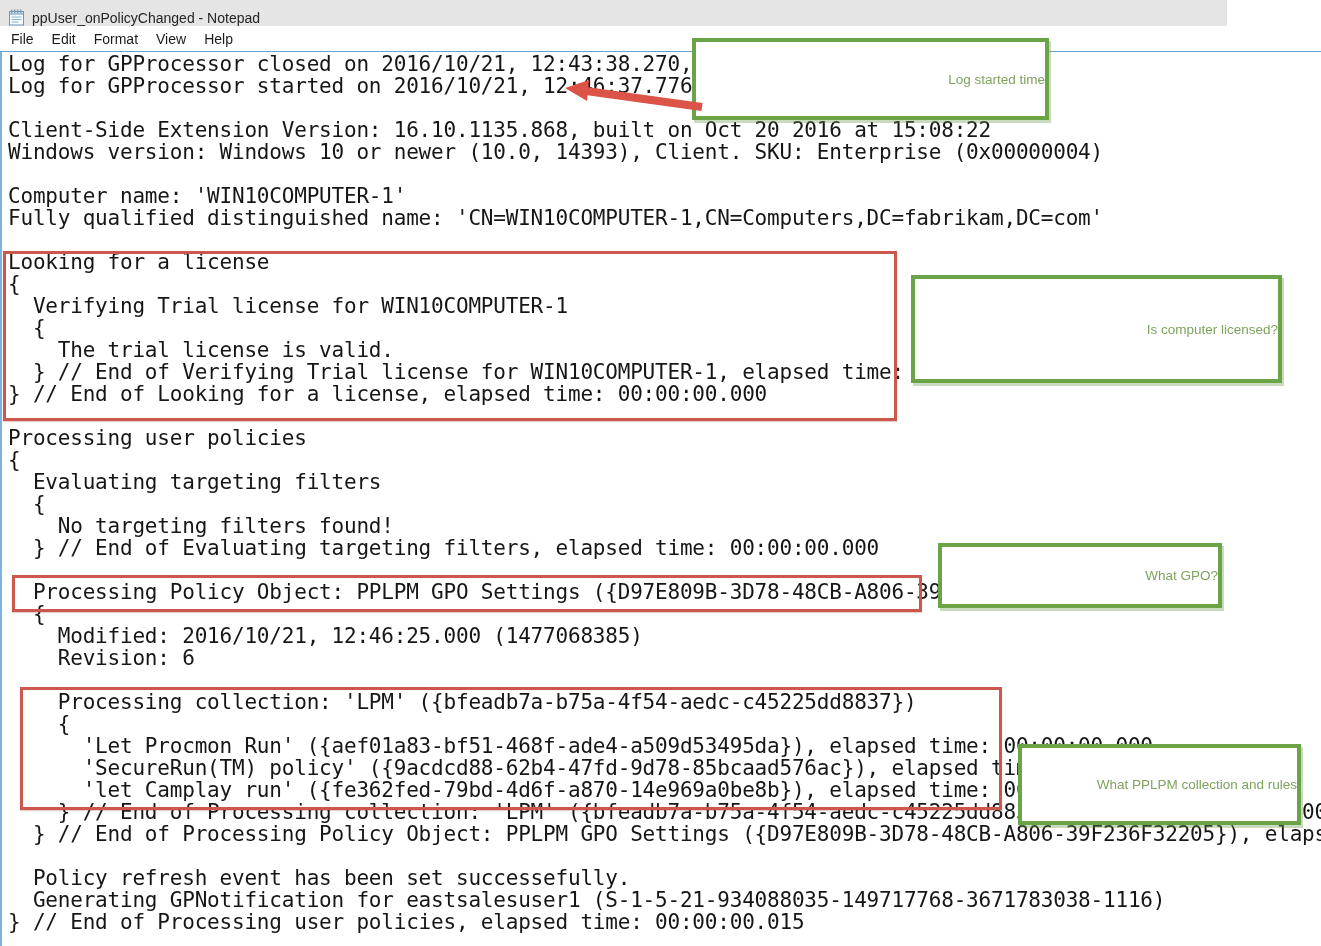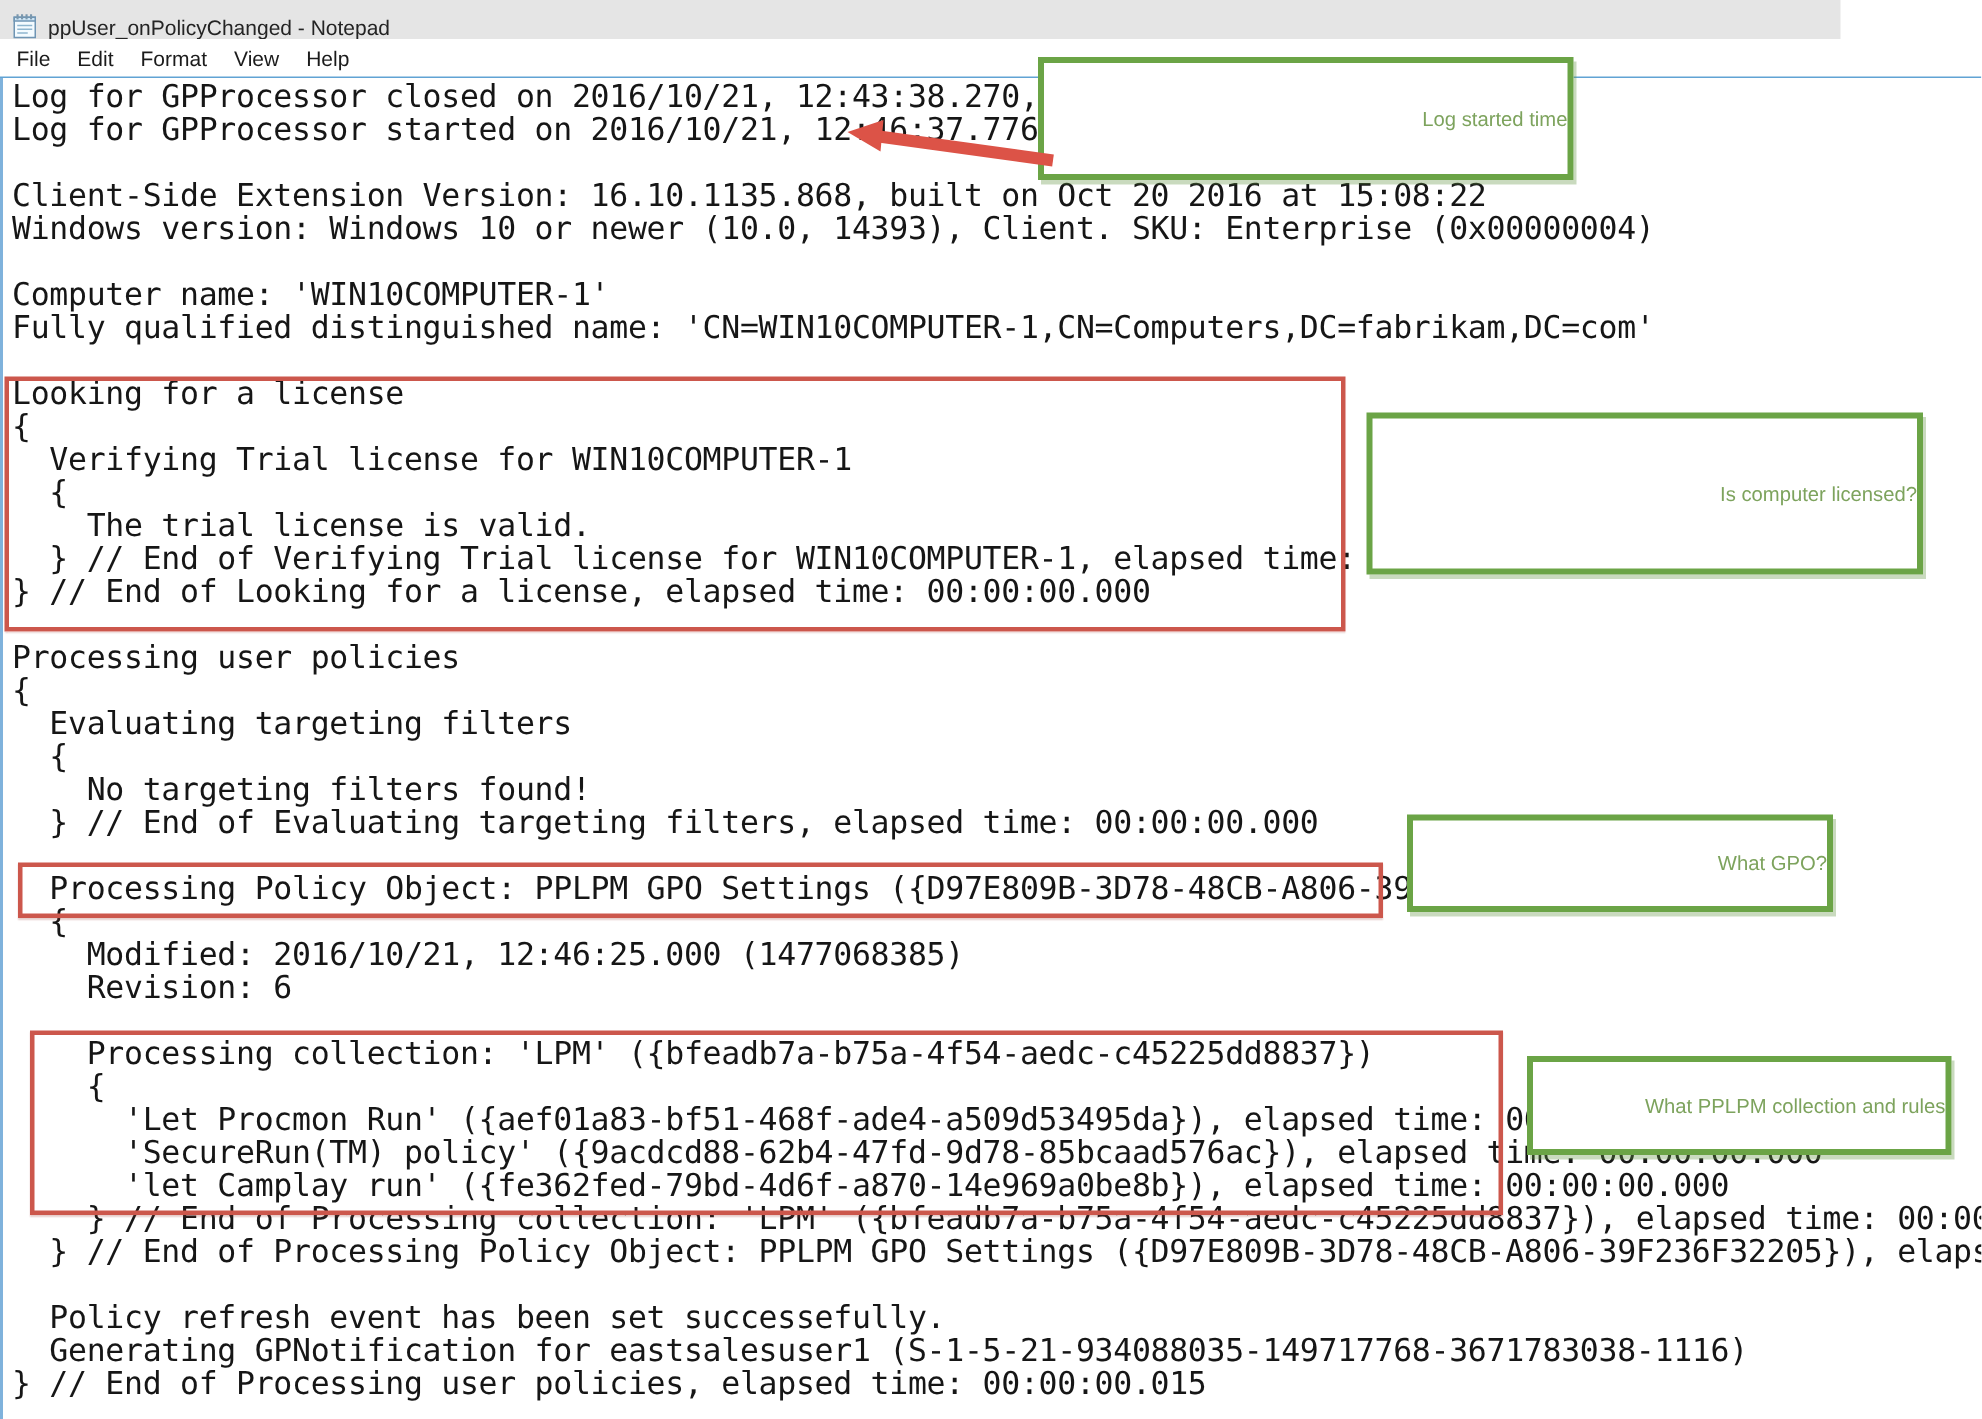--- a/index.html
+++ b/index.html
@@ -138,21 +138,21 @@
 
   <div class="green-box" style="left:692px; top:38px; width:357px; height:82px;">
     <span>Log started time</span>
   </div>
   <div class="green-box" style="left:911px; top:275px; width:371px; height:108px;padding-left:44px;">
     <span>Is computer licensed?</span>
   </div>
   <div class="green-box" style="left:938px; top:543px; width:284px; height:65px;">
     <span>What GPO?</span>
   </div>
-  <div class="green-box" style="left:1018px; top:704px; width:283px; height:66px;">
+  <div class="green-box" style="left:1018px; top:744px; width:283px; height:81px;">
     <span>What PPLPM collection and rules</span>
   </div>
 
   <svg id="arrow-svg">
     <line x1="702" y1="107" x2="586" y2="91" stroke="#dc5347" stroke-width="8"></line>
     <polygon points="565,88 589,80 587,101" fill="#dc5347"></polygon>
   </svg>
 
 
 </div>

